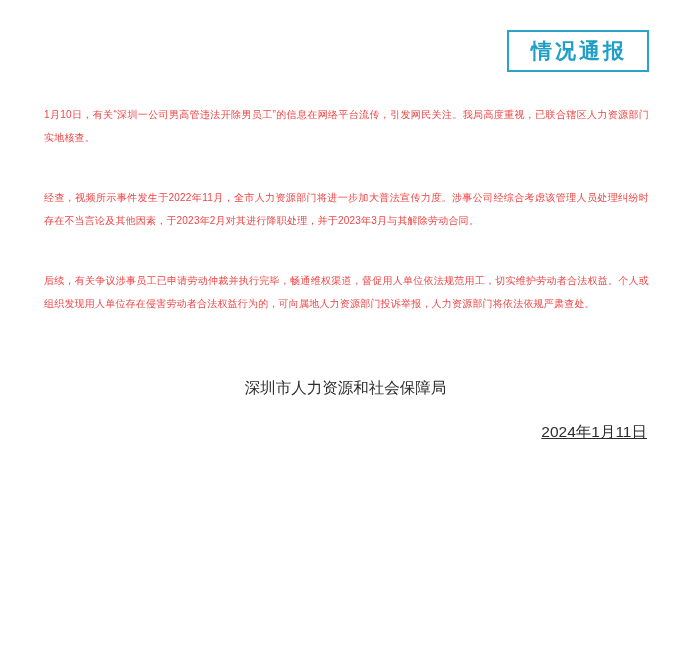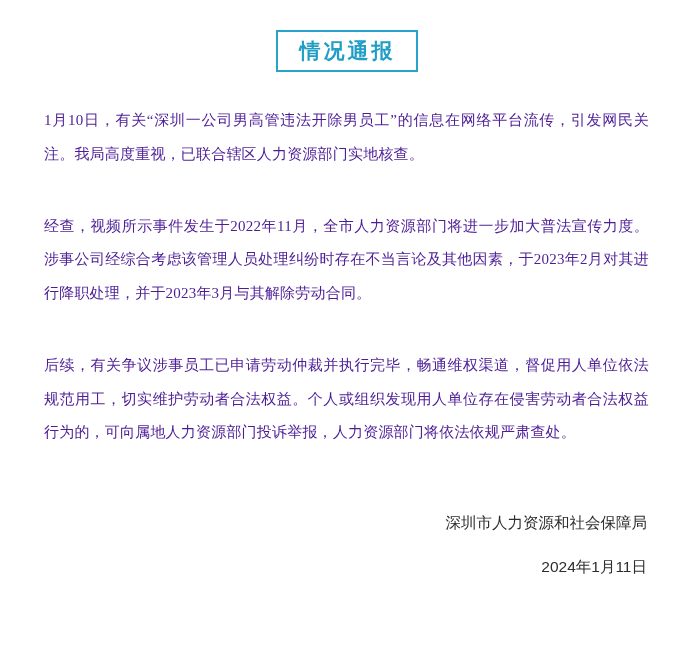--- a/index.html
+++ b/index.html
@@ -16,67 +16,67 @@
   }
   .page {
     position: relative;
     width: 693px;
     height: 654px;
     box-sizing: border-box;
     padding: 0 44px;
   }
   .title-wrap {
     display: flex;
-    justify-content: center;
+    justify-content: flex-end;
     align-items: center;
     padding-top: 30px;
     padding-bottom: 18px;
   }
   .title-badge {
     display: inline-block;
     border: 2px solid #2aa3c8;
     color: #1f9ec6;
     font-size: 21px;
     font-weight: bold;
     letter-spacing: 3px;
     padding: 7px 20px 8px 22px;
     line-height: 1.1;
     box-sizing: border-box;
   }
   .body-text {
     padding-top: 14px;
   }
   p.para {
     margin: 0 0 38px 0;
-    font-size: 15px;
+    font-size: 10px;
     line-height: 2.25;
     text-align: justify;
     text-justify: inter-ideograph;
     letter-spacing: 0.2px;
-    color: #4c1d95;
-    font-family: Liberation Serif, serif;
+    color: #ef4444;
   }
   p.para:last-of-type {
     margin-bottom: 0;
   }
   .signature {
     margin-top: 56px;
-    text-align: right;
+    text-align: center;
     font-size: 15.5px;
     line-height: 2.2;
     color: #2d2d2d;
     padding-right: 2px;
   }
   .sign-date {
     text-align: right;
     font-size: 15.5px;
     line-height: 2.2;
     color: #2d2d2d;
     padding-right: 2px;
     margin-top: 10px;
+    text-decoration: underline;
   }
 </style>
 </head>
 <body>
 
 <div class="page">
 
   <div class="title-wrap">
     <div class="title-badge">情况通报</div>
   </div>

